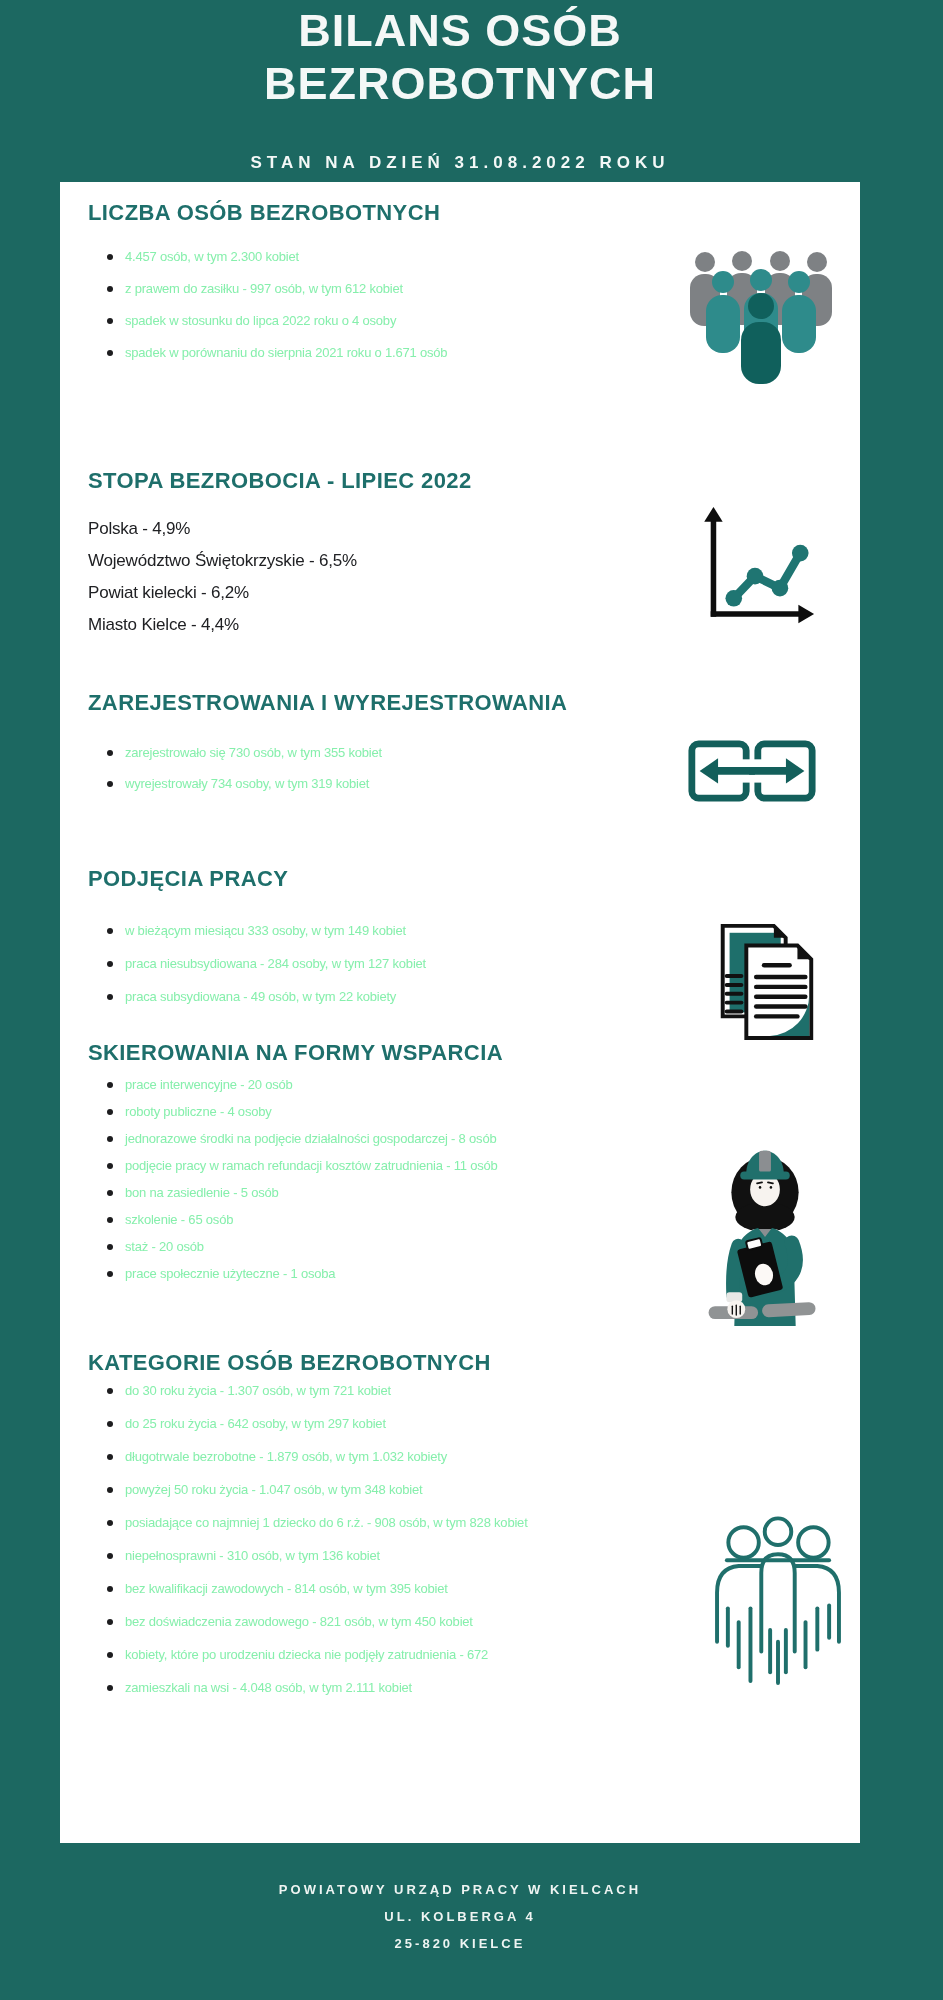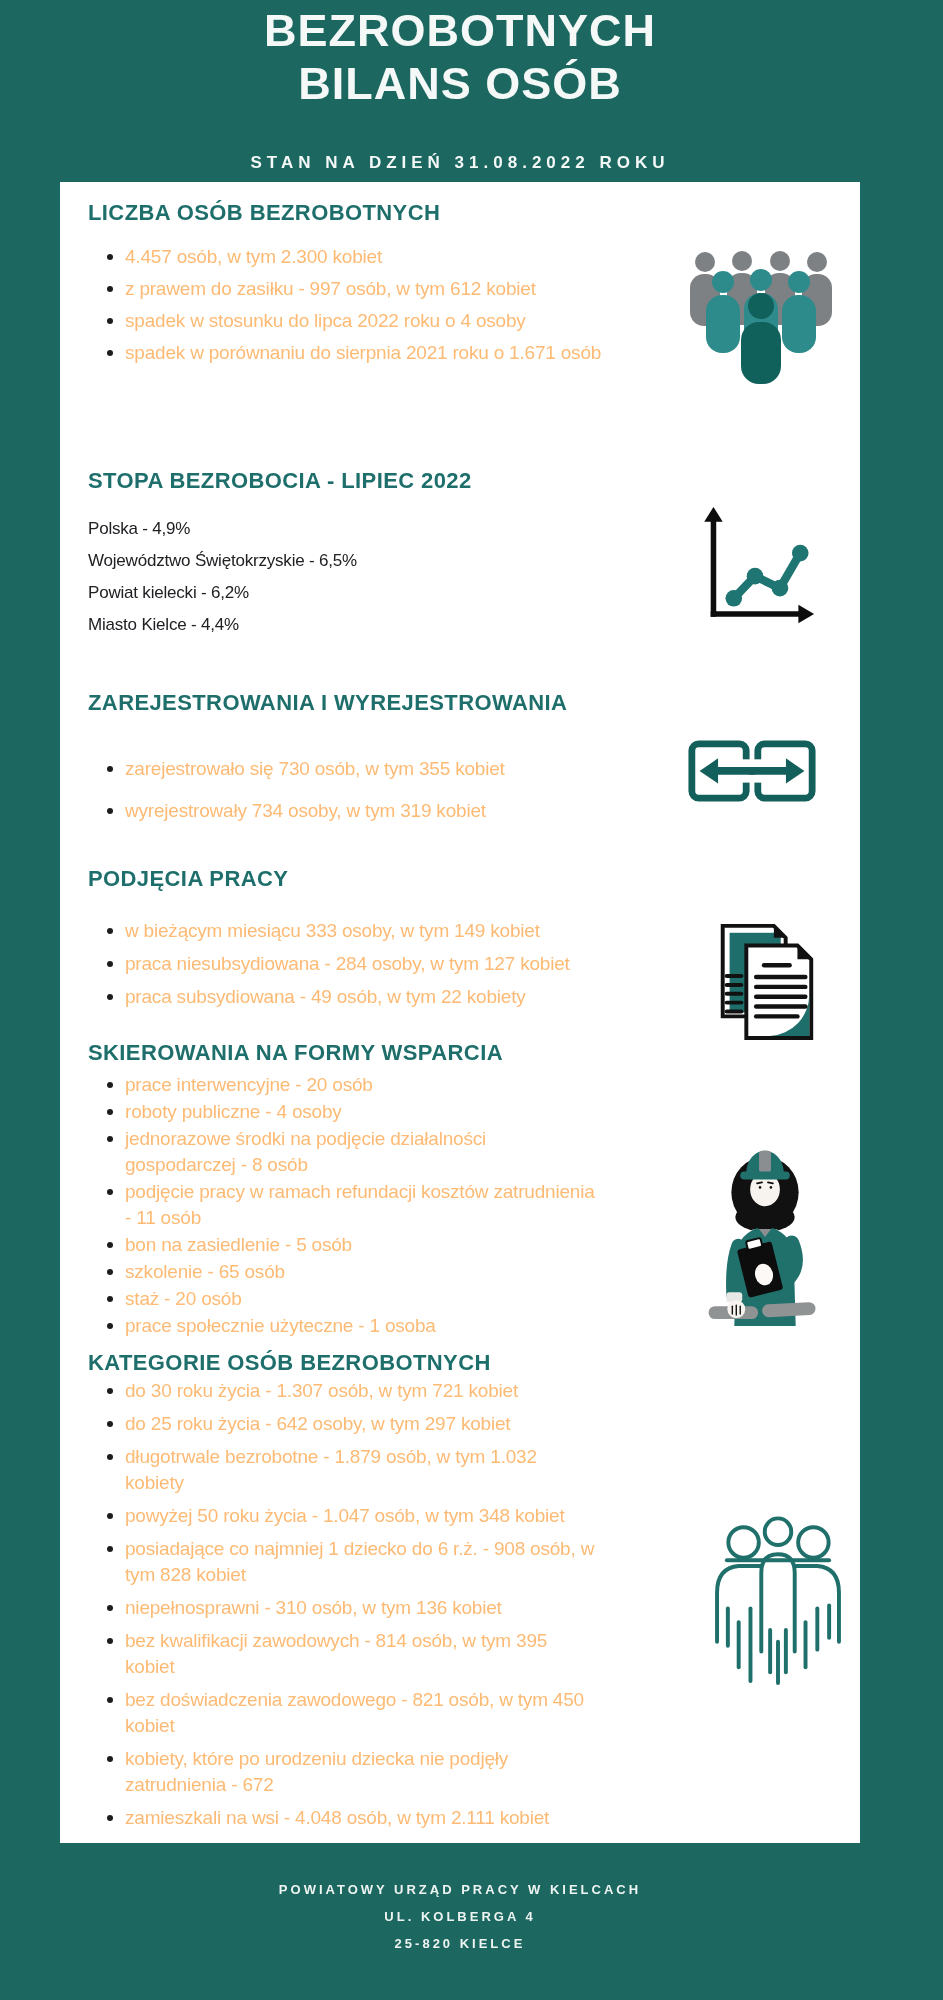--- a/index.html
+++ b/index.html
@@ -19,48 +19,48 @@
     color:#f4f8f7;font-weight:700;font-size:17px;letter-spacing:5px;
   }
   
   .panel{position:absolute;left:60px;top:182px;width:800px;height:1661px;background:#ffffff;}
   
   .sec-h{
     position:absolute;left:88px;color:#1e6f6b;font-weight:700;
     font-size:22px;letter-spacing:.4px;white-space:nowrap;
   }
   
-  .blist{position:absolute;left:105px;margin:0;padding:0;list-style:none;color:#fdba74;font-size:19px;letter-spacing:-0.2px;}
+  .blist{position:absolute;left:105px;margin:0;padding:0;list-style:none;color:#86efac;font-size:13px;letter-spacing:-0.2px;}
   .blist li{position:relative;padding-left:20px;line-height:26px;}
   .blist li::before{
     content:"";position:absolute;left:2px;top:10px;width:6px;height:6px;border-radius:50%;background:#1d1d1f;
   }
   .gap6 li{margin-bottom:6px;}
   .gap7 li{margin-bottom:7px;}
-  .gap5 li{margin-bottom:5px;margin-top:16px;}
+  .gap5 li{margin-bottom:5px;}
   .gap0 li{margin-bottom:1px;}
   .plain{position:absolute;left:88px;color:#202124;font-size:17px;letter-spacing:-0.2px;}
   .plain div{line-height:32px;}
   
   .icon{position:absolute;}
   
   .footer{
     position:absolute;left:0;top:1876px;width:920px;text-align:center;
     color:#eef4f2;font-weight:700;font-size:13px;letter-spacing:3px;
   }
   .footer div{line-height:27px;}
 </style>
 </head>
 <body>
 
 <div id="canvas">
 
   <div class="hdr-title">
+    <div>BILANS OSÓB</div>
     <div>BEZROBOTNYCH</div>
-    <div>BILANS OSÓB</div>
   </div>
   <div class="hdr-sub">STAN NA DZIEŃ 31.08.2022 ROKU</div>
 
   <div class="panel"></div>
 
   <div class="sec-h" style="top:200px;">LICZBA OSÓB BEZROBOTNYCH</div>
   <ul class="blist gap6" style="top:244px;width:540px;">
     <li>4.457 osób, w tym 2.300 kobiet</li>
     <li>z prawem do zasiłku - 997 osób, w tym 612 kobiet</li>
     <li>spadek w stosunku do lipca 2022 roku o 4 osoby</li>

